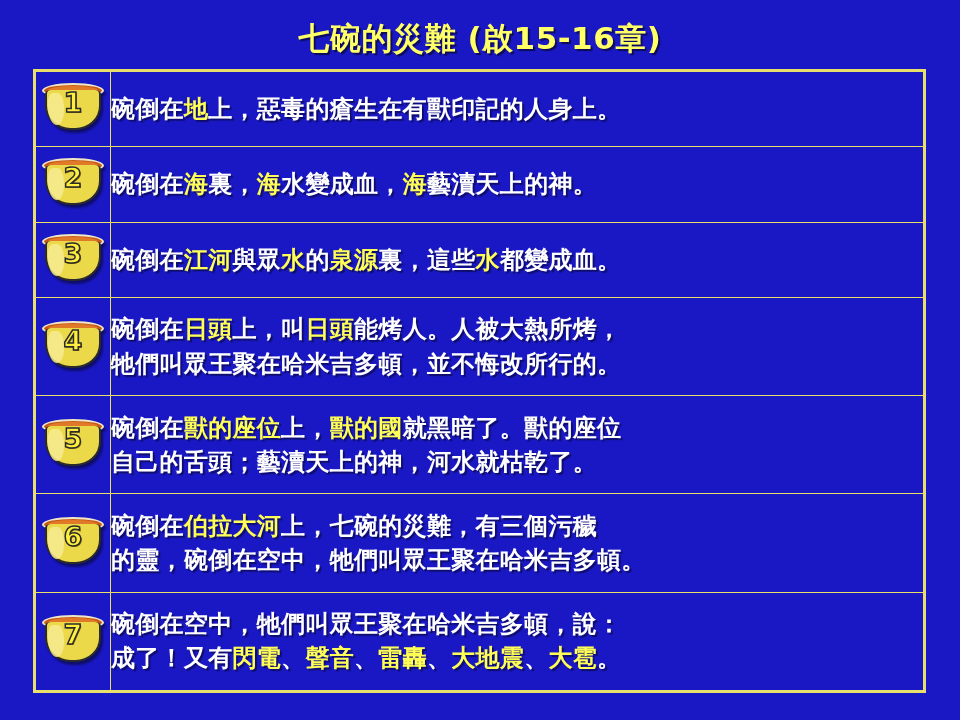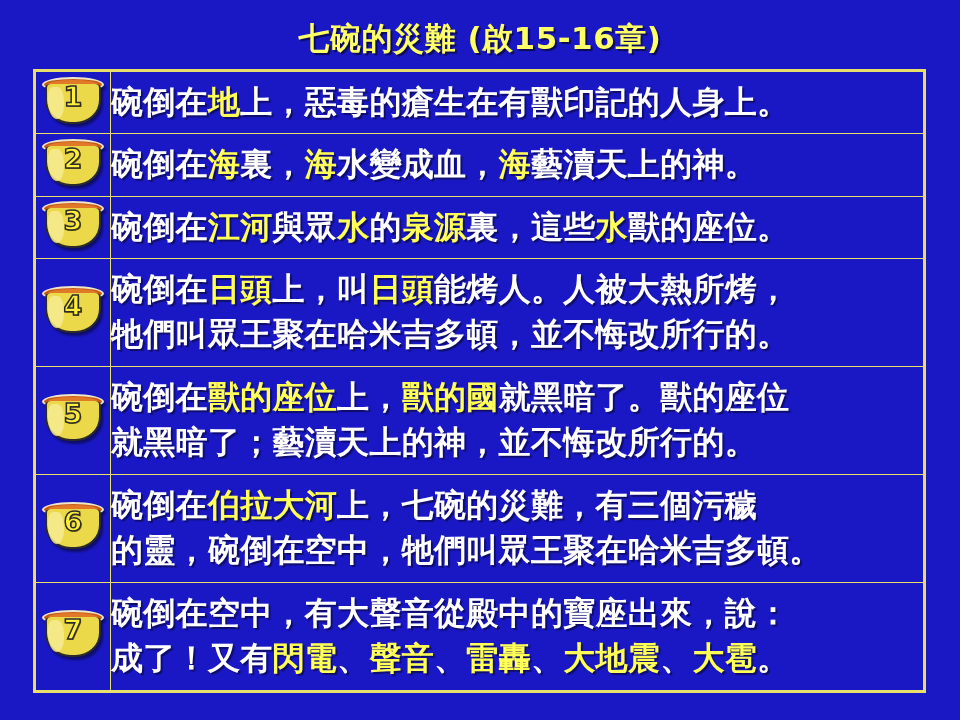--- a/index.html
+++ b/index.html
@@ -58,21 +58,21 @@
   td.bowl-cell {
     width: 74px;
     text-align: center;
     vertical-align: middle;
   }
   td.text-cell {
     padding: 2px 6px 2px 12px;
   }
   .line {
     color: #ffffff;
-    font-size: 32px;
+    font-size: 24px;
     font-weight: bold;
     line-height: 1.42;
     white-space: nowrap;
     text-shadow: 2px 2px 1px rgba(0,0,0,0.45);
     letter-spacing: 0.3px;
     font-family: Liberation Serif, serif;
   }
   .line .hl {
     color: #ffff55;
   }
@@ -159,48 +159,48 @@
           </tr>
           <tr>
             <td class="bowl-cell"><div class="bowl"><div class="rim"></div><div class="rim-inner"></div><div class="body"></div><div class="shade"></div><div class="num">2</div></div></td>
             <td class="text-cell">
               <div class="line"><span class="">碗倒在</span><span class="hl">海</span><span class="">裏，</span><span class="hl">海</span><span class="">水變成血，</span><span class="hl">海</span><span class="">藝瀆天上的神。</span></div>
             </td>
           </tr>
           <tr>
             <td class="bowl-cell"><div class="bowl"><div class="rim"></div><div class="rim-inner"></div><div class="body"></div><div class="shade"></div><div class="num">3</div></div></td>
             <td class="text-cell">
-              <div class="line"><span class="">碗倒在</span><span class="hl">江河</span><span class="">與眾</span><span class="hl">水</span><span class="">的</span><span class="hl">泉源</span><span class="">裏，這些</span><span class="hl">水</span><span class="">獸的座位。</span></div>
+              <div class="line"><span class="">碗倒在</span><span class="hl">江河</span><span class="">與眾</span><span class="hl">水</span><span class="">的</span><span class="hl">泉源</span><span class="">裏，這些</span><span class="hl">水</span><span class="">都變成血。</span></div>
             </td>
           </tr>
           <tr>
             <td class="bowl-cell"><div class="bowl"><div class="rim"></div><div class="rim-inner"></div><div class="body"></div><div class="shade"></div><div class="num">4</div></div></td>
             <td class="text-cell">
               <div class="line"><span class="">碗倒在</span><span class="hl">日頭</span><span class="">上，叫</span><span class="hl">日頭</span><span class="">能烤人。人被大熱所烤，</span></div>
               <div class="line"><span class="">牠們叫眾王聚在哈米吉多頓，並不悔改所行的。</span></div>
             </td>
           </tr>
           <tr>
             <td class="bowl-cell"><div class="bowl"><div class="rim"></div><div class="rim-inner"></div><div class="body"></div><div class="shade"></div><div class="num">5</div></div></td>
             <td class="text-cell">
               <div class="line"><span class="">碗倒在</span><span class="hl">獸的座位</span><span class="">上，</span><span class="hl">獸的國</span><span class="">就黑暗了。獸的座位</span></div>
-              <div class="line"><span class="">就黑暗了；藝瀆天上的神，並不悔改所行的。</span></div>
+              <div class="line"><span class="">自己的舌頭；藝瀆天上的神，河水就枯乾了。</span></div>
             </td>
           </tr>
           <tr>
             <td class="bowl-cell"><div class="bowl"><div class="rim"></div><div class="rim-inner"></div><div class="body"></div><div class="shade"></div><div class="num">6</div></div></td>
             <td class="text-cell">
               <div class="line"><span class="">碗倒在</span><span class="hl">伯拉大河</span><span class="">上，七碗的災難，有三個污穢</span></div>
               <div class="line"><span class="">的靈，碗倒在空中，牠們叫眾王聚在哈米吉多頓。</span></div>
             </td>
           </tr>
           <tr>
             <td class="bowl-cell"><div class="bowl"><div class="rim"></div><div class="rim-inner"></div><div class="body"></div><div class="shade"></div><div class="num">7</div></div></td>
             <td class="text-cell">
-              <div class="line"><span class="">碗倒在空中，有大聲音從殿中的寶座出來，說：</span></div>
+              <div class="line"><span class="">碗倒在空中，牠們叫眾王聚在哈米吉多頓，說：</span></div>
               <div class="line"><span class="">成了！又有</span><span class="hl">閃電</span><span class="">、</span><span class="hl">聲音</span><span class="">、</span><span class="hl">雷轟</span><span class="">、</span><span class="hl">大地震</span><span class="">、</span><span class="hl">大雹</span><span class="">。</span></div>
             </td>
           </tr>
         </tbody>
     </table>
   </div>
 
 </div>
 
 </body></html>

